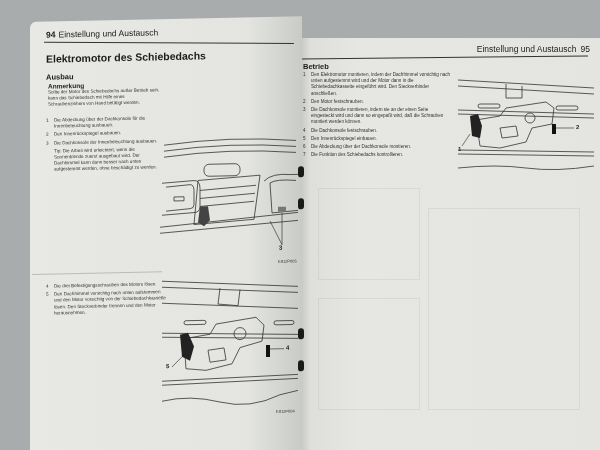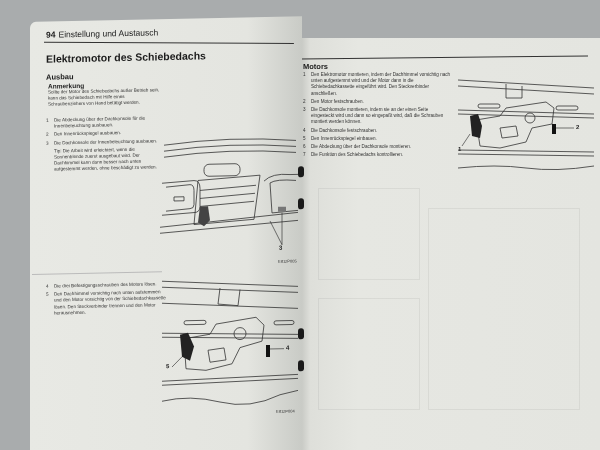--- a/index.html
+++ b/index.html
@@ -26,23 +26,26 @@
   .callout{position:absolute;font-size:6px;font-weight:bold;color:#222;}
   .faint{position:absolute;border:1px solid rgba(120,120,120,0.12);}
   .clip{position:absolute;width:6px;height:11px;background:#1a1a1a;border-radius:3px;}
 </style>
 </head>
 <body>
 
 <div class="book">
 
   <div class="page page-right">
+    <div class="running-head rh-right">
+      <span>Einstellung und Austausch</span><span class="num">95</span>
+    </div>
     <div class="rule" style="left:2px;top:19px;width:288px;transform:rotate(-0.6deg);"></div>
 
-    <div class="h2" style="left:5px;top:24px;">Motors</div>
+    <div class="h2" style="left:5px;top:24px;">Betrieb</div>
 
     <div class="txt" style="left:5px;top:34px;width:148px;">
       <ol class="steps">
         <li><span class="n">1</span><span>Den Elektromotor montieren, indem der Dachhimmel vorsichtig nach unten aufgestemmt wird und der Motor dann in die Schiebedachkassette eingeführt wird. Den Steckverbinder anschließen.</span></li>
         <li><span class="n">2</span><span>Den Motor festschrauben.</span></li>
         <li><span class="n">3</span><span>Die Dachkonsole montieren, indem sie an der einen Seite eingesteckt wird und dann so eingepaßt wird, daß die Schrauben montiert werden können.</span></li>
         <li><span class="n">4</span><span>Die Dachkonsole festschrauben.</span></li>
         <li><span class="n">5</span><span>Den Innenrückspiegel einbauen.</span></li>
         <li><span class="n">6</span><span>Die Abdeckung über der Dachkonsole montieren.</span></li>
         <li><span class="n">7</span><span>Die Funktion des Schiebedachs kontrollieren.</span></li>

